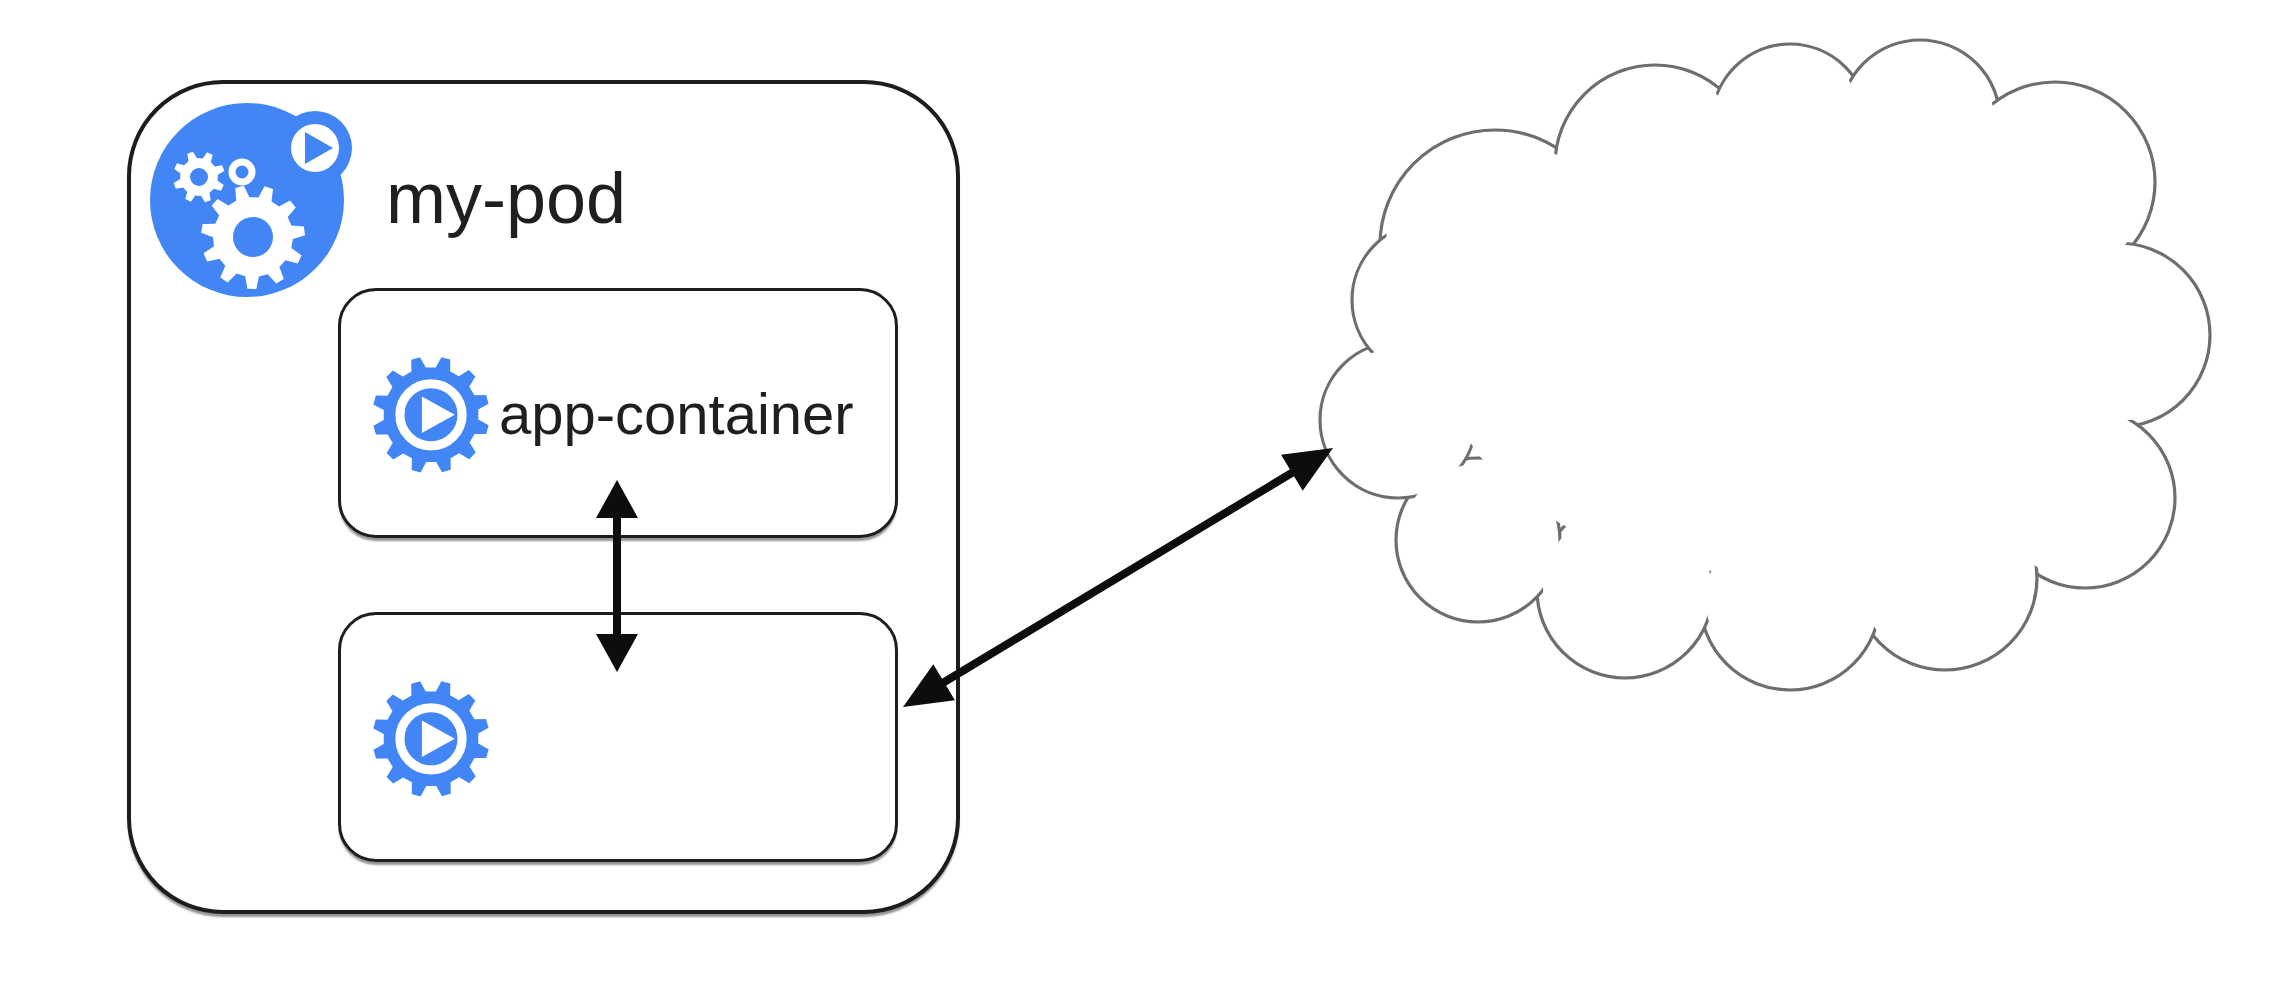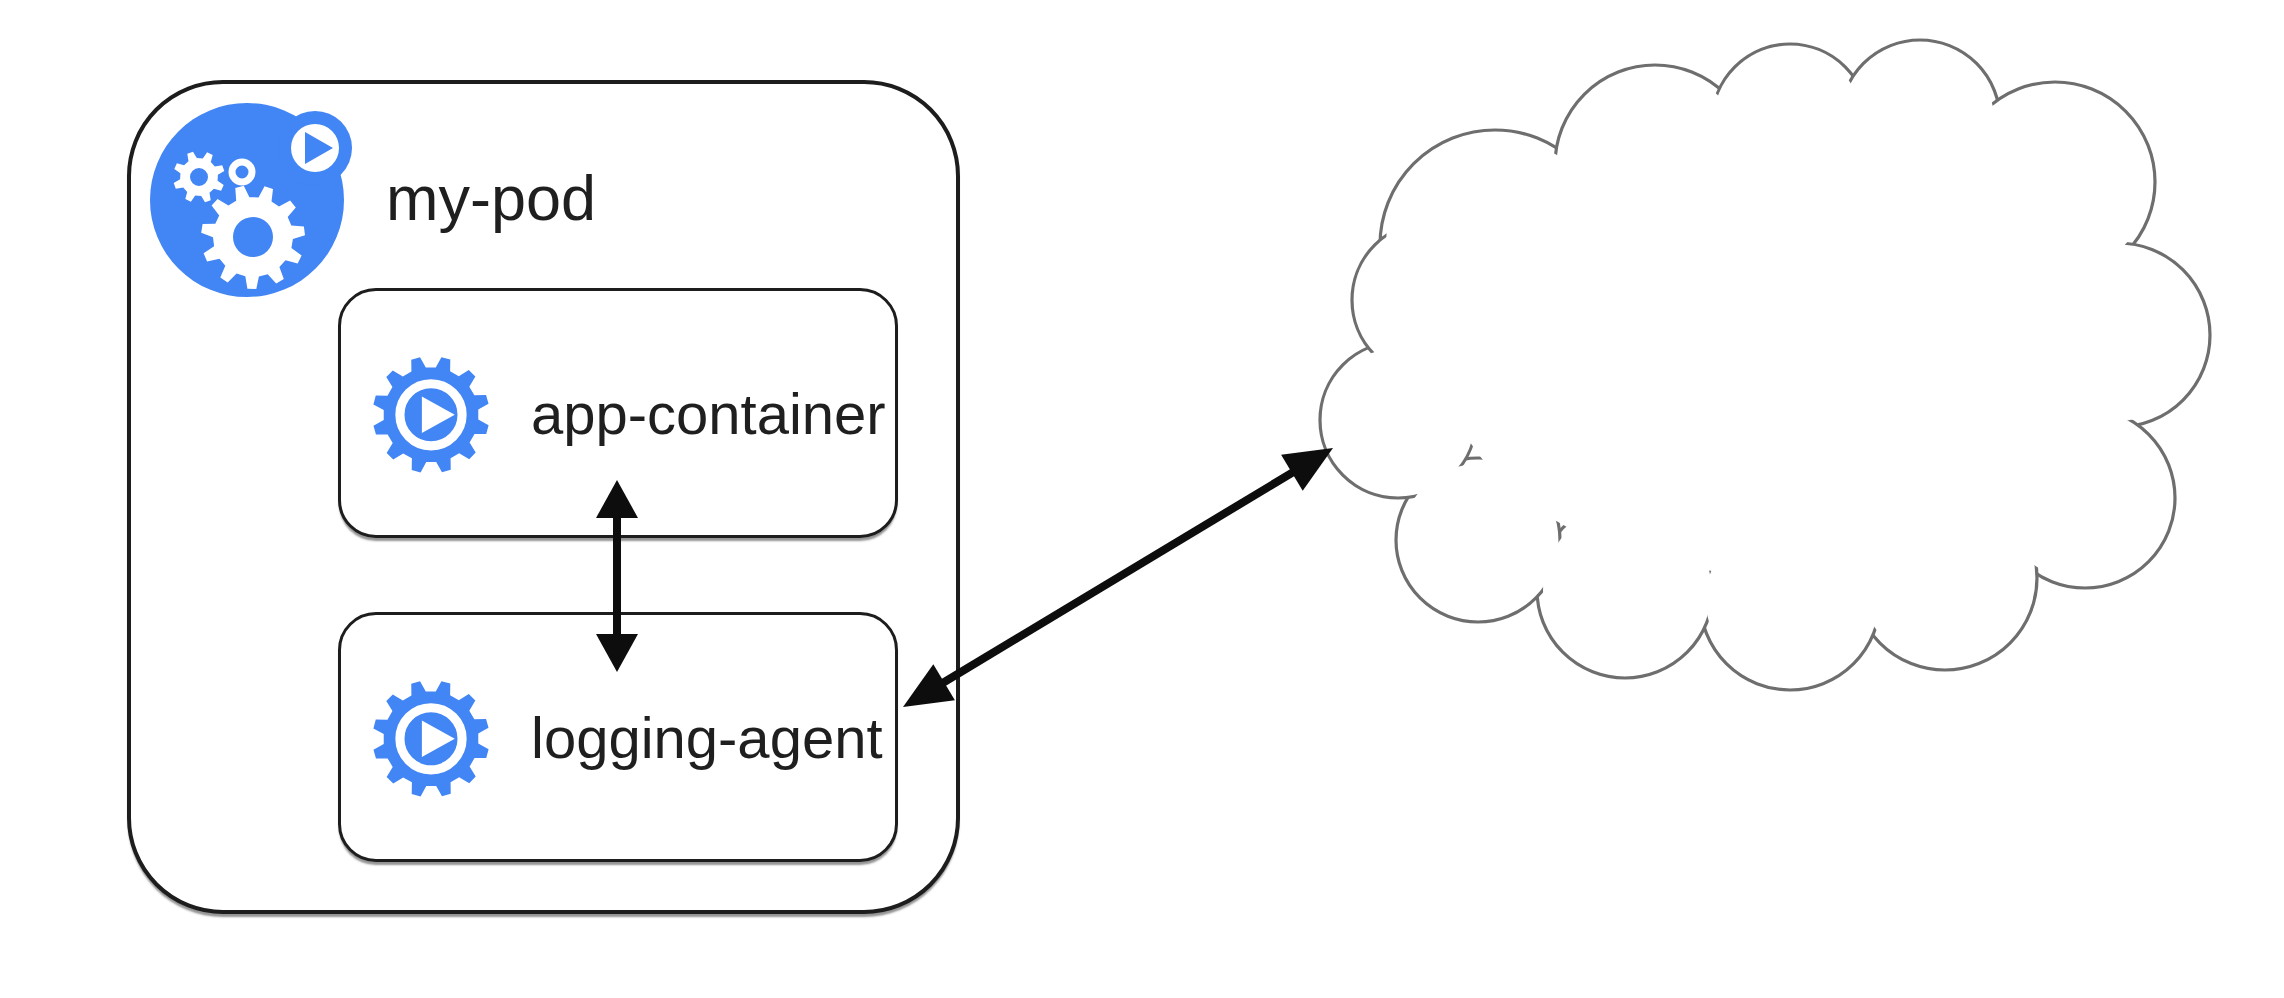--- a/index.html
+++ b/index.html
@@ -21,34 +21,34 @@
   }
   .pod-box{
     left:127px;top:80px;width:833px;height:834px;
     border-radius:96px;
   }
   .container-box{
     left:338px;width:560px;height:250px;
     border:3.5px solid #1d1d1d;
     border-radius:38px;
     display:flex;align-items:center;
-    padding-left:26px;gap:36px;
+    padding-left:26px;gap:4px;
     z-index:2;
   }
   #app-box{top:288px;}
   #logging-box{top:612px;}
   .container-label{
     font-size:58px;
     letter-spacing:0px;
     color:#1f1f1f;
     white-space:nowrap;
   }
   .pod-title{
     position:absolute;left:386px;top:148px;
-    font-size:63px;line-height:100px;
+    font-size:72px;line-height:100px;
     color:#1f1f1f;
     z-index:3;
     white-space:nowrap;
   }
   .pod-icon{
     position:absolute;left:143px;top:95px;width:210px;height:210px;
     z-index:3;
   }
   .container-icon{width:128px;height:128px;flex:0 0 auto;}
   .overlay-svg{
@@ -98,21 +98,20 @@
     </svg>
     <span class="container-label">app-container</span>
   </div>
 
   <div class="box container-box" id="logging-box">
     <svg class="container-icon" viewBox="0 0 140 140">
       <path class="fill-blue" d="M121.7,77.2L133.0,83.4L130.4,93.1L117.6,92.9L112.2,102.4L118.9,113.3L111.8,120.5L100.8,113.9L91.4,119.4L91.6,132.2L82.0,134.9L75.7,123.7L64.8,123.7L58.6,135.0L48.9,132.4L49.1,119.6L39.6,114.2L28.7,120.9L21.5,113.8L28.1,102.8L22.6,93.4L9.8,93.6L7.1,84.0L18.3,77.7L18.3,66.8L7.0,60.6L9.6,50.9L22.4,51.1L27.8,41.6L21.1,30.7L28.2,23.5L39.2,30.1L48.6,24.6L48.4,11.8L58.0,9.1L64.3,20.3L75.2,20.3L81.4,9.0L91.1,11.6L90.9,24.4L100.4,29.8L111.3,23.1L118.5,30.2L111.9,41.2L117.4,50.6L130.2,50.4L132.9,60.0L121.7,66.3Z" fill-rule="evenodd"></path>
       <circle class="stroke-white" style="stroke-width:10px" cx="70" cy="72" r="34"></circle>
       <polygon class="fill-white" points="60,52 60,92 96,72"></polygon>
     </svg>
-    <span class="container-label">logging-agent</span>
   </div>
 
   <svg class="overlay-svg" viewBox="0 0 2284 998">
 
     <g>
       <circle class="cloud-stroke" cx="1495" cy="245" r="115"></circle>
       <circle class="cloud-stroke" cx="1655" cy="165" r="100"></circle>
       <circle class="cloud-stroke" cx="1790" cy="122" r="78"></circle>
       <circle class="cloud-stroke" cx="1920" cy="120" r="80"></circle>
       <circle class="cloud-stroke" cx="2055" cy="182" r="100"></circle>

